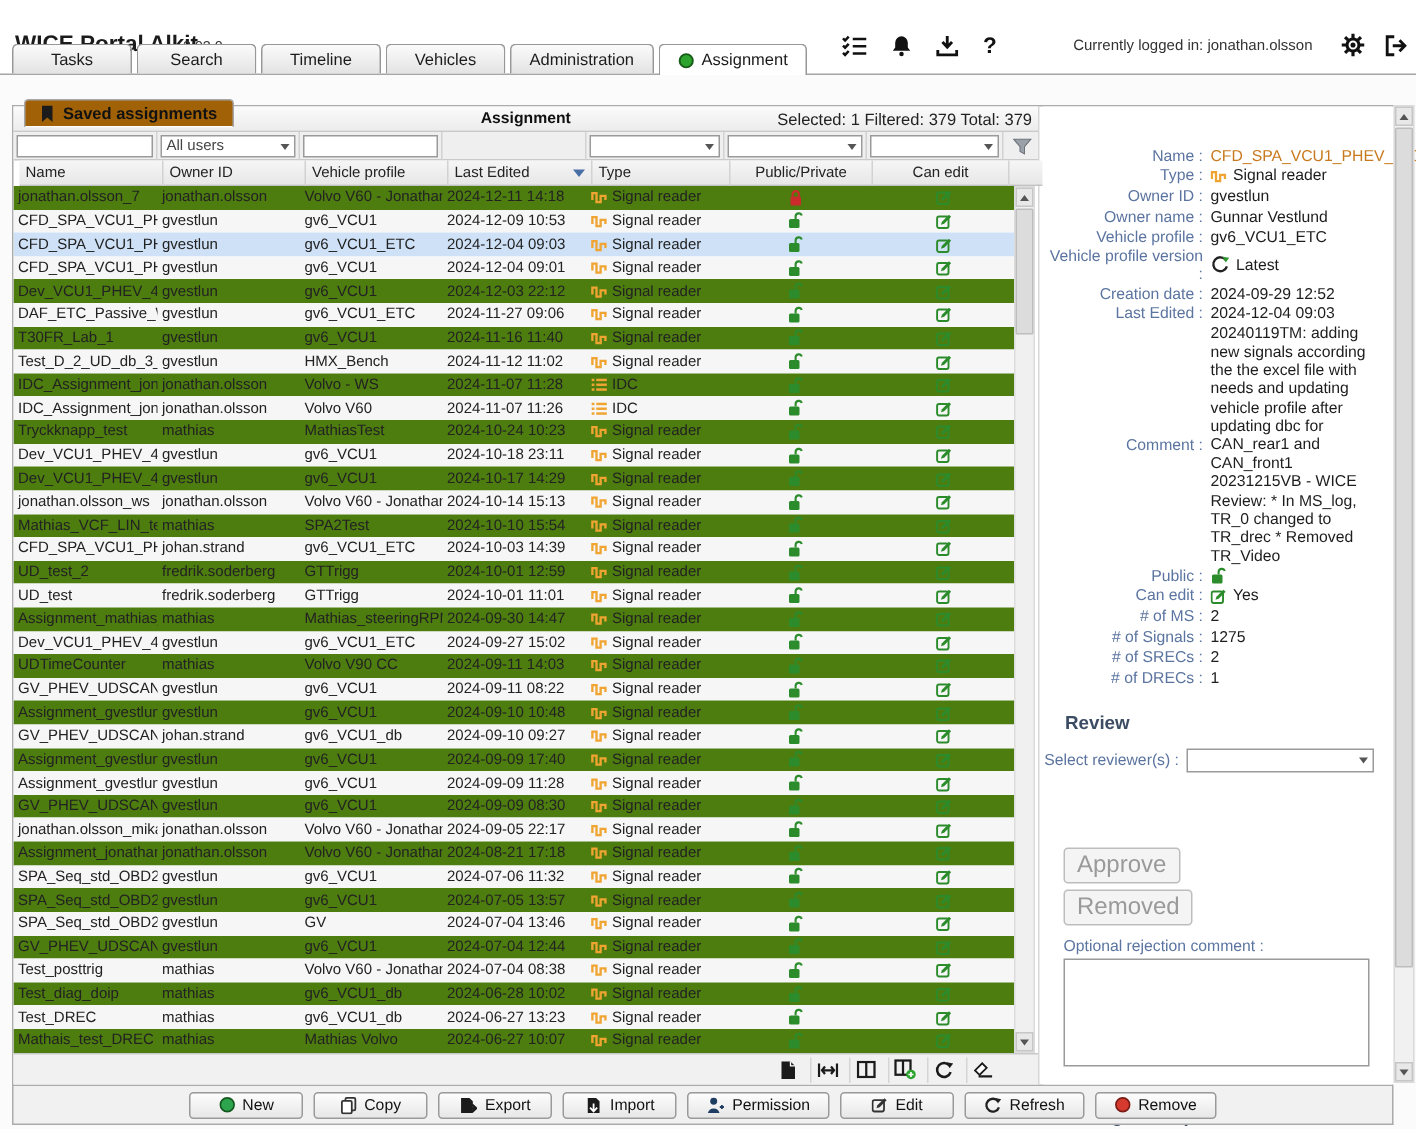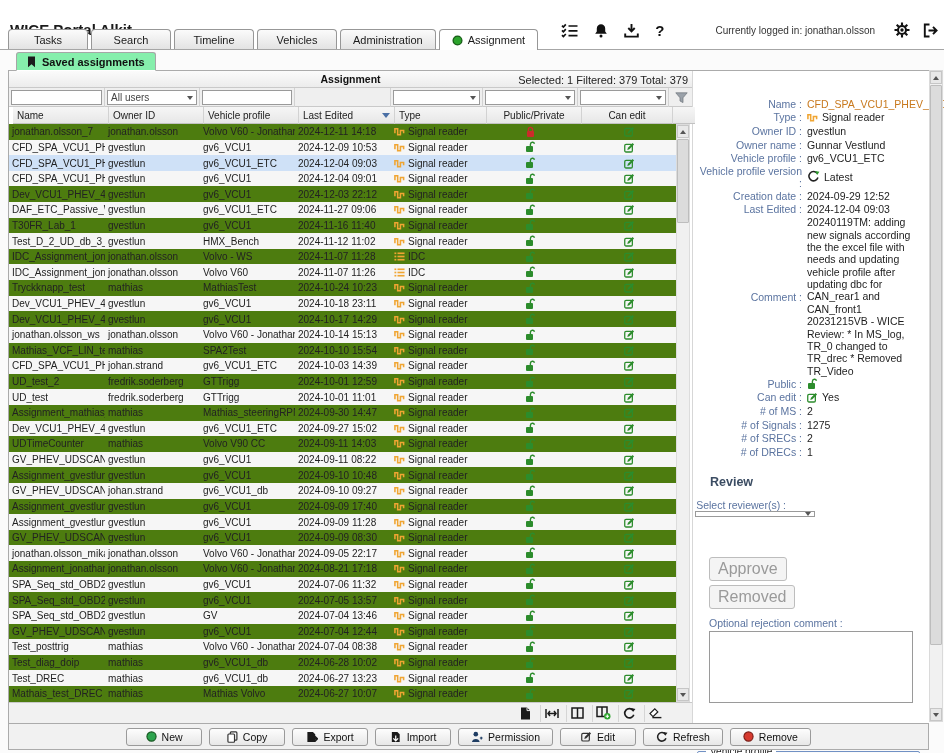--- a/index.html
+++ b/index.html
@@ -25,22 +25,22 @@
   .tab {
     height:20px; min-width:80px; padding:0 12px; display:flex; align-items:center; justify-content:center; gap:5px;
     background:linear-gradient(#fbfbfb,#e3e3e3); border:1px solid #979797; border-bottom:none;
     border-radius:4px 4px 0 0; font-size:11px; color:#1b1b1b; cursor:pointer;
   }
   .tab.active { background:#fff; height:21px; z-index:4; }
 
   .contentwrap { position:absolute; top:49px; left:0; right:0; bottom:0; background:#fbfbfb; border-top:1px solid #a6a6a6; }
 
   .subtab {
-    position:absolute; top:2px; left:16px; height:19px; padding:0 10px; display:flex; align-items:center; gap:6px;
-    background:#86efac; border:1px solid #a6a6a6; border-bottom:1px solid #fff;
+    position:absolute; top:16px; left:16px; height:19px; padding:0 10px; display:flex; align-items:center; gap:6px;
+    background:#a16207; border:1px solid #a6a6a6; border-bottom:1px solid #fff;
     border-radius:3px 3px 0 0; font-size:11px; font-weight:bold; color:#111; z-index:5; cursor:pointer;
   }
 
   
   .mainpanel { position:absolute; top:20px; left:8px; width:921px; height:654px; background:#fff; border:1px solid #ababab; }
 
   
   .tablepanel { position:absolute; left:0; top:0; width:684px; height:652px; border-right:1px solid #d7d7d7; }
   .tbl-title { position:absolute; left:0; top:0; width:100%; height:17px; background:linear-gradient(#fbfbfb,#ececec); border-bottom:1px solid #c9c9c9; }
   .tbl-title-text { position:absolute; left:0; right:0; top:2px; text-align:center; font-size:10.5px; font-weight:bold; color:#111; }
@@ -79,21 +79,21 @@
   .ft-icon:first-child { border-left:none; }
 
   
   .details { position:absolute; left:686px; top:0; width:235px; height:652px; background:#fff; padding-top:26px; font-size:10.5px; }
   .drow { display:flex; align-items:center; min-height:13.6px; margin-bottom:0; }
   .dlabel { width:112px; text-align:right; color:#5b74a0; padding-right:5px; flex:none; }
   .dvalue { color:#1d1d1d; display:flex; align-items:center; gap:4px; flex:1; padding-right:8px; }
   .dvalue.hl { color:#c8791e; }
   .dvalue.multi { display:block; line-height:1.18; padding-right:10px; }
   .sec-head { font-size:12.5px; font-weight:bold; color:#3c4d63; margin:16px 0 10px 2px;padding-left:13px; }
-  .selrow { display:flex; margin-bottom:6px;flex-direction:column; }
+  .selrow { display:flex; align-items:center; margin-bottom:16px; }
   .selrow .dlabel { width:96px; }
   .selrow .fakeselect { width:120px; flex:1; margin-right:14px; height:16px; }
   .btn-dis { display:block; margin:4px 0 0 14px; padding:2px 8px; font-size:16px; color:#9a9a9a; background:#f4f4f4; border:1px solid #bdbdbd; border-radius:3px; font-family:"Liberation Sans",sans-serif; }
   .rej-label { color:#5b74a0; margin:8px 0 2px 14px; }
   .rej-area { display:block; margin-left:14px; width:204px; height:72px; border:1px solid #9a9a9a; resize:none; font-family:"Liberation Sans",sans-serif; }
   .perm-group { border:1px solid #7191c4; border-radius:2px; margin:0 10px 5px 2px; position:relative; padding:10px 4px 6px; }
   .perm-legend { position:absolute; top:-6px; left:8px; background:#fff; padding:0 4px; font-size:10px; color:#222; }
   .perm-cells { display:flex; }
   .perm-cell { display:flex; align-items:center; gap:3px; width:50%; justify-content:center; }
   .perm-rw { color:#4a6fae; }

